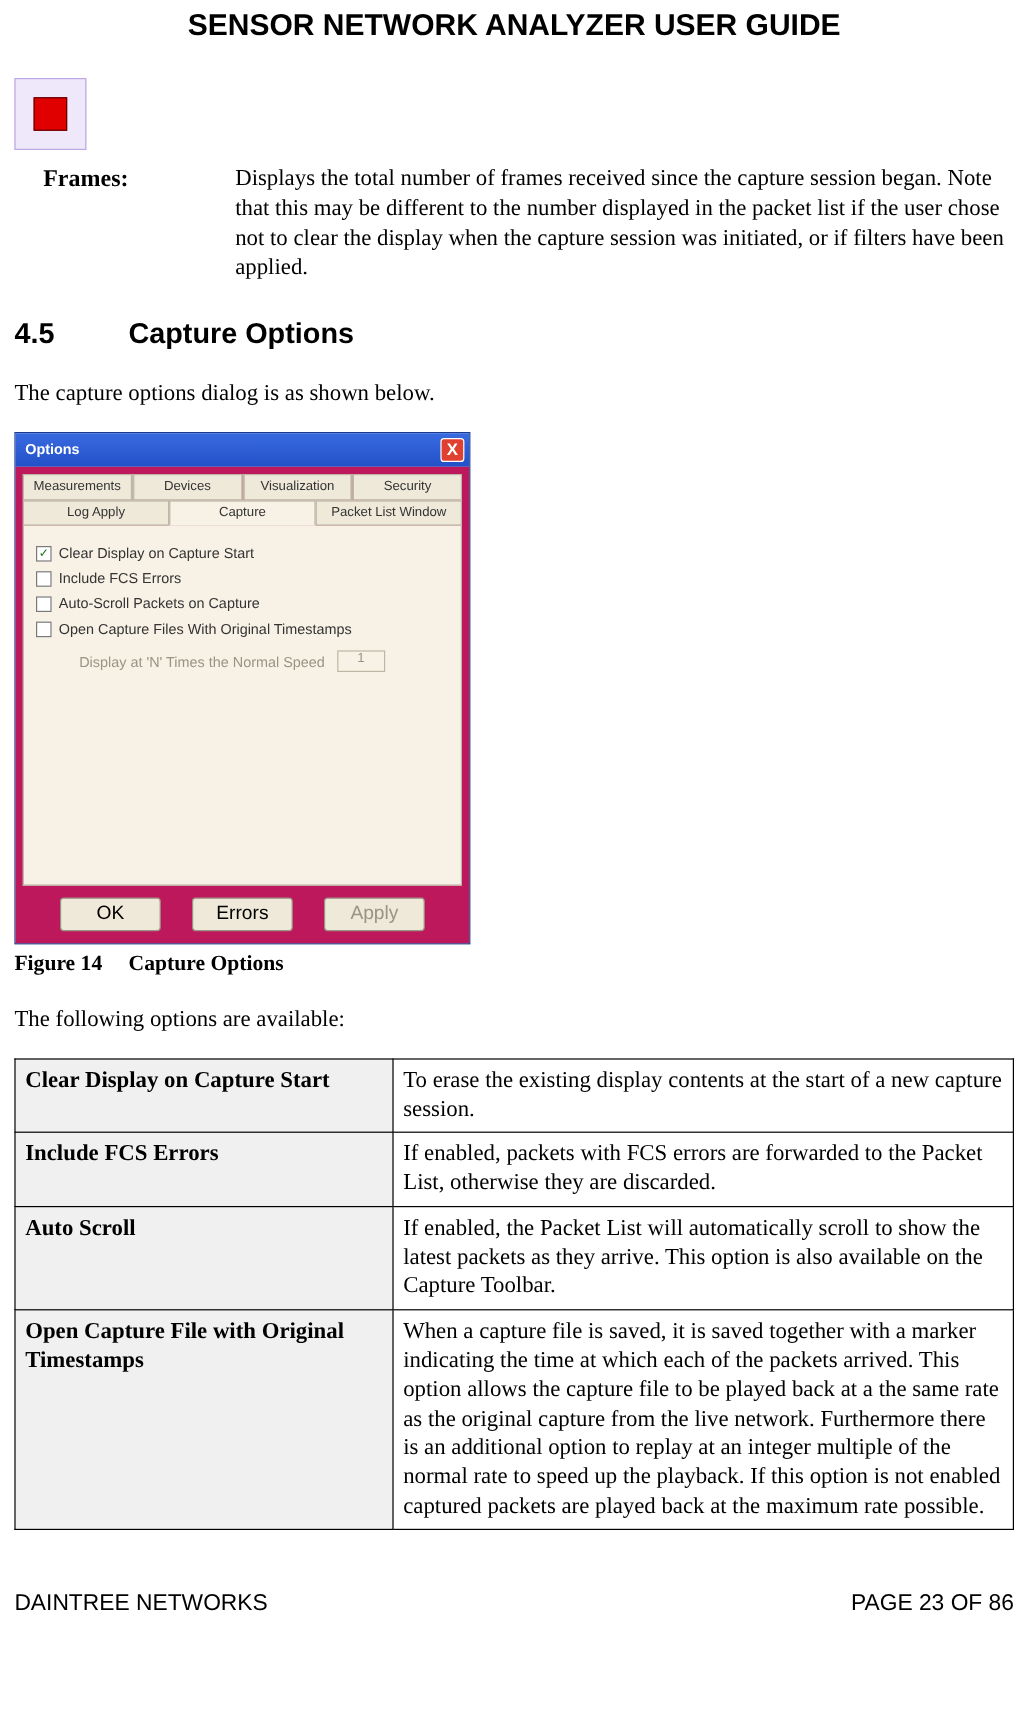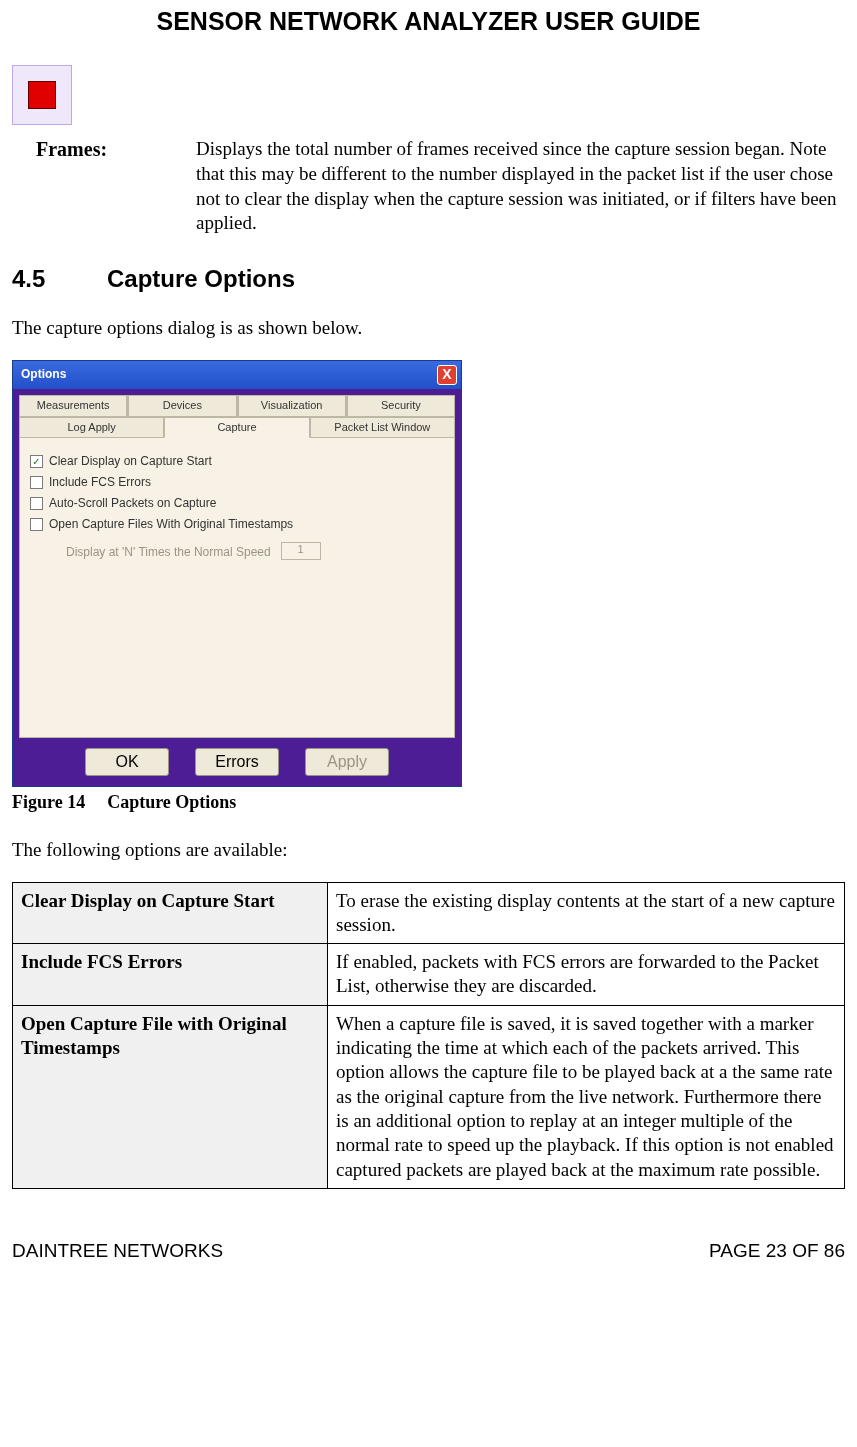--- a/index.html
+++ b/index.html
@@ -35,21 +35,21 @@
     .section-heading {
       font-family: Arial, Helvetica, sans-serif;
       font-weight: bold;
       font-size: 24px;
       margin: 14px 0 22px 0;
     }
     .section-heading .num { display: inline-block; width: 95px; }
     .body-text { margin: 0 0 20px 0; font-size: 19px; }
     
     .dlg {
-      width: 450px;
+      width: 380px;
       border: 1px solid #1a3b8c;
       margin-bottom: 4px;
       font-family: Tahoma, Arial, sans-serif;
       font-size: 12px;
       filter: blur(0.3px);
     }
     .dlg-title {
       background: linear-gradient(#3a6ae0, #2150c8);
       color: #fff;
       height: 28px;
@@ -57,21 +57,21 @@
       padding: 0 4px 0 8px;
       font-weight: bold;
     }
     .dlg-close {
       width: 20px; height: 20px;
       background: #e04030; color:#fff;
       display:flex; align-items:center; justify-content:center;
       border: 1px solid #fff; border-radius: 3px;
       font-family: Arial; font-size: 14px; font-weight: bold;
     }
-    .dlg-body { background: #4c1d95; padding: 6px; }
+    .dlg-body { background: #be185d; padding: 6px; }
     .tabrow { display:flex; gap:0; }
     .tabrow .tab {
       flex:1; text-align:center; padding:3px 0;
       font-size: 11px; color:#333;
       border:1px solid #bdb7a6; background:#efe9da;
       white-space:nowrap;
     }
     .tabrow .tab.active { background:#f7f2e5; border-bottom-color:#f7f2e5; }
     .tab-sep { width:1px; background:#bdb7a6; }
     .tabpanel {
@@ -180,20 +180,24 @@
   <tbody>
       <tr>
     <td class="name">Clear Display on Capture Start</td>
     <td>To erase the existing display contents at the start of a new capture session.</td>
   </tr>
   <tr>
     <td class="name">Include FCS Errors</td>
     <td>If enabled, packets with FCS errors are forwarded to the Packet List, otherwise they are discarded.</td>
   </tr>
   <tr>
+    <td class="name">Auto Scroll</td>
+    <td>If enabled, the Packet List will automatically scroll to show the latest packets as they arrive. This option is also available on the Capture Toolbar.</td>
+  </tr>
+  <tr>
     <td class="name">Open Capture File with Original Timestamps</td>
     <td>When a capture file is saved, it is saved together with a marker indicating the time at which each of the packets arrived. This option allows the capture file to be played back at a the same rate as the original capture from the live network. Furthermore there is an additional option to replay at an integer multiple of the normal rate to speed up the playback. If this option is not enabled captured packets are played back at the maximum rate possible.</td>
   </tr>
 </tbody>
   </table>
 
 <div class="footer">
   <span>DAINTREE NETWORKS</span>
   <span>PAGE 23 OF 86</span>
 </div>

